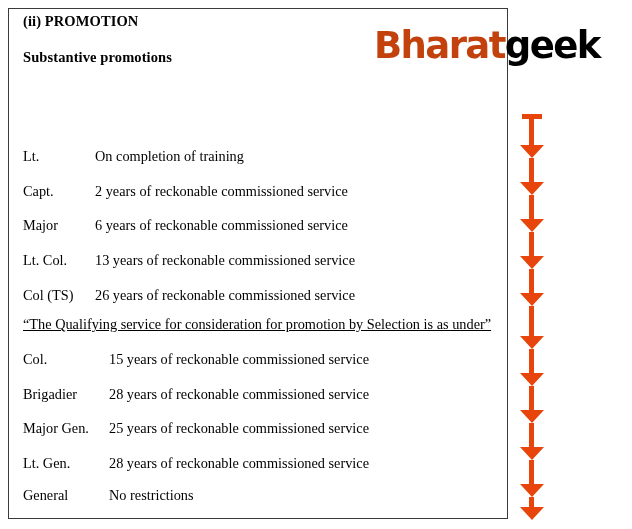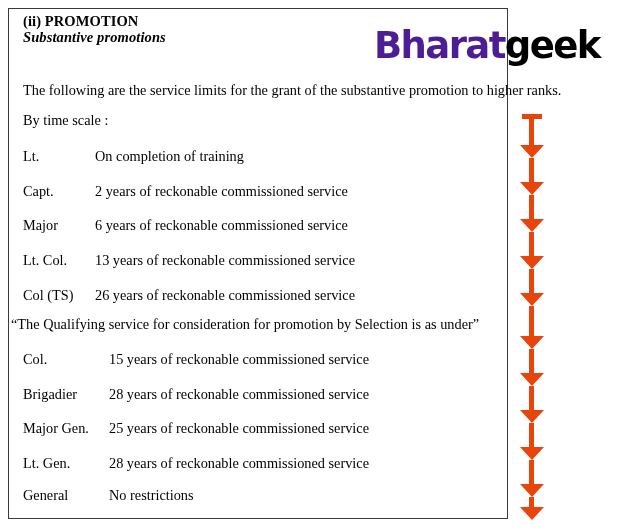--- a/index.html
+++ b/index.html
@@ -39,29 +39,29 @@
   }
   
   .heading {
     position: absolute;
     font-weight: bold;
     font-size: 14.5px;
     letter-spacing: 0.1px;
     white-space: nowrap;
   }
   #h-promotion { left: 14px; top: 4px; }
-  #h-substantive { left: 14px; top: 20px; font-style: italic; }
+  #h-substantive { left: 14px; top: 40px; }
   .para {
     position: absolute;
     font-size: 14.3px;
     white-space: nowrap;
   }
   #p-intro { left: 14px; top: 73px; }
   #p-bytime { left: 14px; top: 103px; }
-  #p-quote  { left: 2px; top: 307px; }
+  #p-quote  { left: 14px; top: 307px; text-decoration: underline; }
   
   .row {
     position: absolute;
     left: 14px;
     font-size: 14.3px;
     white-space: nowrap;
     height: 18px;
   }
   .row .rank {
     position: absolute;
@@ -110,37 +110,35 @@
     position: absolute;
     left: 365px;
     top: 18px;
     font-family: "DejaVu Sans", sans-serif;
     font-weight: bold;
     font-size: 37px;
     letter-spacing: -1.6px;
     line-height: 1;
     white-space: nowrap;
   }
-  .logo .lg-bharat { color: #4c1d95; margin-top: 48px; }
+  .logo .lg-bharat { color: #c2410c; margin-top: 48px; }
   .logo .lg-geek { color: #000000; }
 </style>
 </head>
 <body>
 
 <div class="page">
   <div class="frame">
     <div class="content">
 
       <div class="heading" id="h-promotion">(ii) PROMOTION</div>
 
       <div class="heading" id="h-substantive">Substantive promotions</div>
 
-      <div class="para" id="p-intro">The following are the service limits for the grant of the substantive promotion to higher ranks.</div>
-
-      <div class="para" id="p-bytime">By time scale :</div>
+
 
       <div class="row group-a" style="top:139px;">
         <span class="rank">Lt.</span>
         <span class="val">On completion of training</span>
       </div>
       <div class="row group-a" style="top:174px;">
         <span class="rank">Capt.</span>
         <span class="val">2 years of reckonable commissioned service</span>
       </div>
       <div class="row group-a" style="top:208px;">

